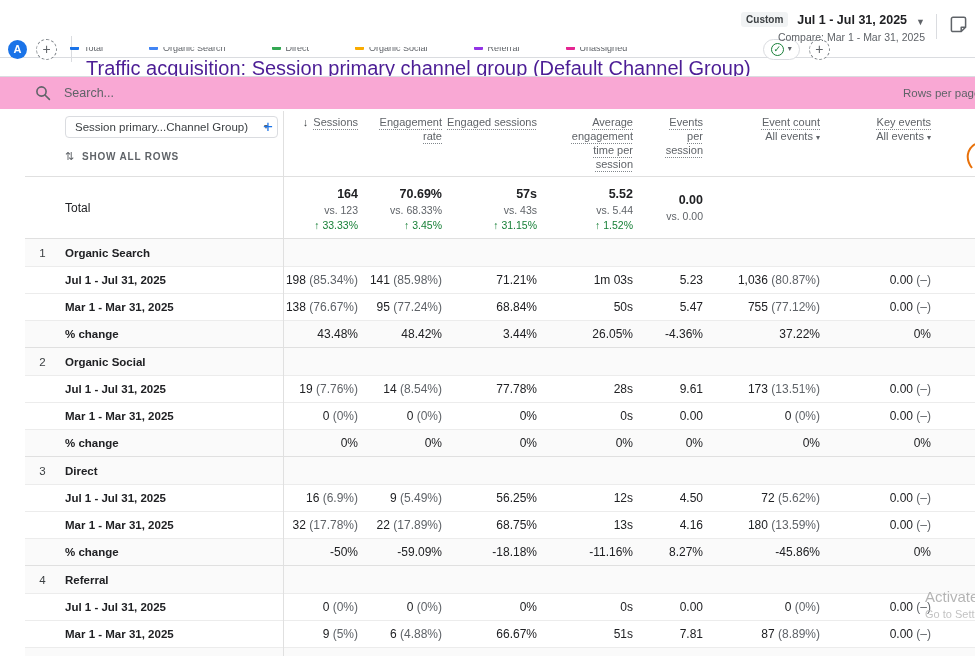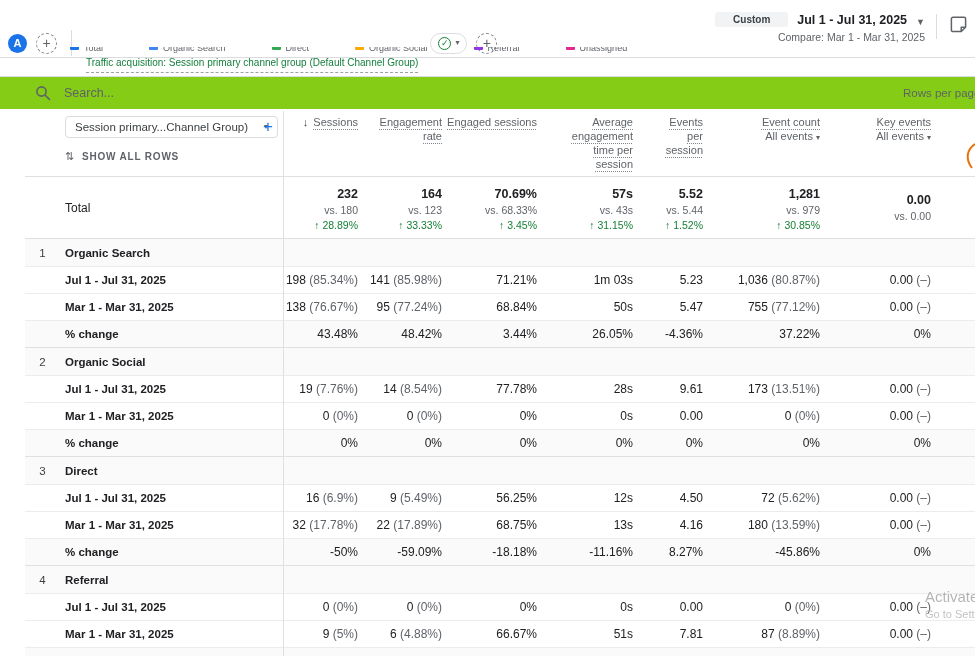--- a/index.html
+++ b/index.html
@@ -8,45 +8,45 @@
   .page { position: relative; width: 975px; height: 656px; overflow: hidden; }
 
   
   .app-header { position: relative; height: 58px; border-bottom: 1px solid #dadce0; background: #fff; }
   .hdr-left { position: absolute; top: 13px; left: 8px; display: flex; align-items: center; gap: 9px; }
   .avatar { width: 19px; height: 19px; border-radius: 50%; background: #1a73e8; color: #fff;
             font-size: 11px; font-weight: 700; display: flex; align-items: center; justify-content: center; }
   .add-circle { width: 21px; height: 21px; border-radius: 50%; border: 1px dashed #80868b; color: #5f6368;
                 font-size: 14px; line-height: 1; display: flex; align-items: center; justify-content: center; background:#fff; }
   .hdr-divider { width: 1px; height: 26px; background: #dadce0; margin: 0 5px; }
-  .report-title { font-size: 10px; color: #15803d; white-space: nowrap;
+  .report-title { font-size: 20px; color: #4c1d95; white-space: nowrap;
                   border-bottom: 1.5px dashed #9aa0a6; padding-bottom: 4px; margin-top: 44px; }
   .check-pill { height: 21px; border: 1px solid #dadce0; border-radius: 12px; display: flex; align-items: center;
                 gap: 4px; padding: 0 7px; background: #fff; margin-left: 3px; }
   .check-circle { width: 13px; height: 13px; border-radius: 50%; border: 1.5px solid #188038; color: #188038;
                   font-size: 9px; line-height: 1; display: flex; align-items: center; justify-content: center; }
   .caret { font-size: 8px; color: #5f6368; line-height: 1; }
   .hdr-right { position: absolute; top: 12px; right: 6px; display: flex; align-items: flex-start; }
   .date-block { text-align: right; }
   .date-line1 { display: flex; align-items: center; justify-content: flex-end; gap: 9px; }
-  .chip { background: #f1f3f4; color: #3c4043; font-size: 10px; font-weight: 700; padding: 2px 18px; border-radius: 3px; }
+  .chip { background: #f1f3f4; color: #3c4043; font-size: 10px; font-weight: 700; padding: 2px 5px; border-radius: 3px; }
   .date-range { font-size: 12.5px; font-weight: 700; color: #202124; white-space: nowrap; }
   .date-caret { font-size: 9px; color: #5f6368; margin-top: 4px; }
   .compare { font-size: 10.5px; color: #5f6368; margin-top: 4px; white-space: nowrap; }
   .vline { width: 1px; height: 25px; background: #dadce0; margin: 2px 11px 0 11px; }
 
   
   .legend-strip { position: absolute; left: 70px; right: 0; bottom: 1px; height: 9px; overflow: hidden; display: flex; gap: 46px; }
   .legend-item { display: flex; align-items: center; gap: 5px; height: 14px; transform: translateY(-6px); flex: none; }
   .legend-marker { width: 9px; height: 4px; border-radius: 1px; flex: none; }
   .legend-label { font-size: 9px; color: #5f6368; white-space: nowrap; }
 
   
   .search-row { margin-top: 18px; height: 33px; border-top: 1px solid #dadce0; display: flex; align-items: center;
-                padding-left: 35px; position: relative; background: #84cc16; }
+                padding-left: 35px; position: relative; background: #f9a8d4; }
   .search-input { border: none; outline: none; font-size: 12.5px; color: #202124; margin-left: 13px; width: 320px;
                   font-family: "Liberation Sans", sans-serif; background: transparent; }
   .search-input::placeholder { color: #5f6368; }
   .rows-per-page { position: absolute; left: 903px; top: 10px; font-size: 11.5px; color: #5f6368; white-space: nowrap; }
 
   
   .table-inner { margin-left: 25px; position: relative; }
   .metric-grid { display: grid; grid-template-columns: 35px 223px 75px 84px 95px 96px 70px 117px 111px; }
   .v-divider { position: absolute; left: 283px; top: 111px; bottom: 0; width: 1px; background: #e0e0e0; z-index: 4; }
 
@@ -183,48 +183,38 @@
           <div class="h-cell"><span class="h-link">Event count</span><div class="h-sub">All events <span class="caret">▾</span></div></div>
           <div class="h-cell"><span class="h-link">Key events</span><div class="h-sub">All events <span class="caret">▾</span></div></div>
         </div>
     </div>
 
     <div class="total-row">
       <div class="metric-grid">
           <div></div>
           <div class="t-label">Total</div>
           <div class="t-cell">
-            <div class="t-val">232</div>
-            <div class="t-vs">vs. 180</div>
-            <div class="t-chg">↑ 28.89%</div>
-          </div>
-          <div class="t-cell">
             <div class="t-val">164</div>
             <div class="t-vs">vs. 123</div>
             <div class="t-chg">↑ 33.33%</div>
           </div>
           <div class="t-cell">
             <div class="t-val">70.69%</div>
             <div class="t-vs">vs. 68.33%</div>
             <div class="t-chg">↑ 3.45%</div>
           </div>
           <div class="t-cell">
             <div class="t-val">57s</div>
             <div class="t-vs">vs. 43s</div>
             <div class="t-chg">↑ 31.15%</div>
           </div>
           <div class="t-cell">
             <div class="t-val">5.52</div>
             <div class="t-vs">vs. 5.44</div>
             <div class="t-chg">↑ 1.52%</div>
-          </div>
-          <div class="t-cell">
-            <div class="t-val">1,281</div>
-            <div class="t-vs">vs. 979</div>
-            <div class="t-chg">↑ 30.85%</div>
           </div>
           <div class="t-cell center">
             <div class="t-val">0.00</div>
             <div class="t-vs">vs. 0.00</div>
           </div>
         </div>
     </div>
 
     <div>
         <div class="group">

